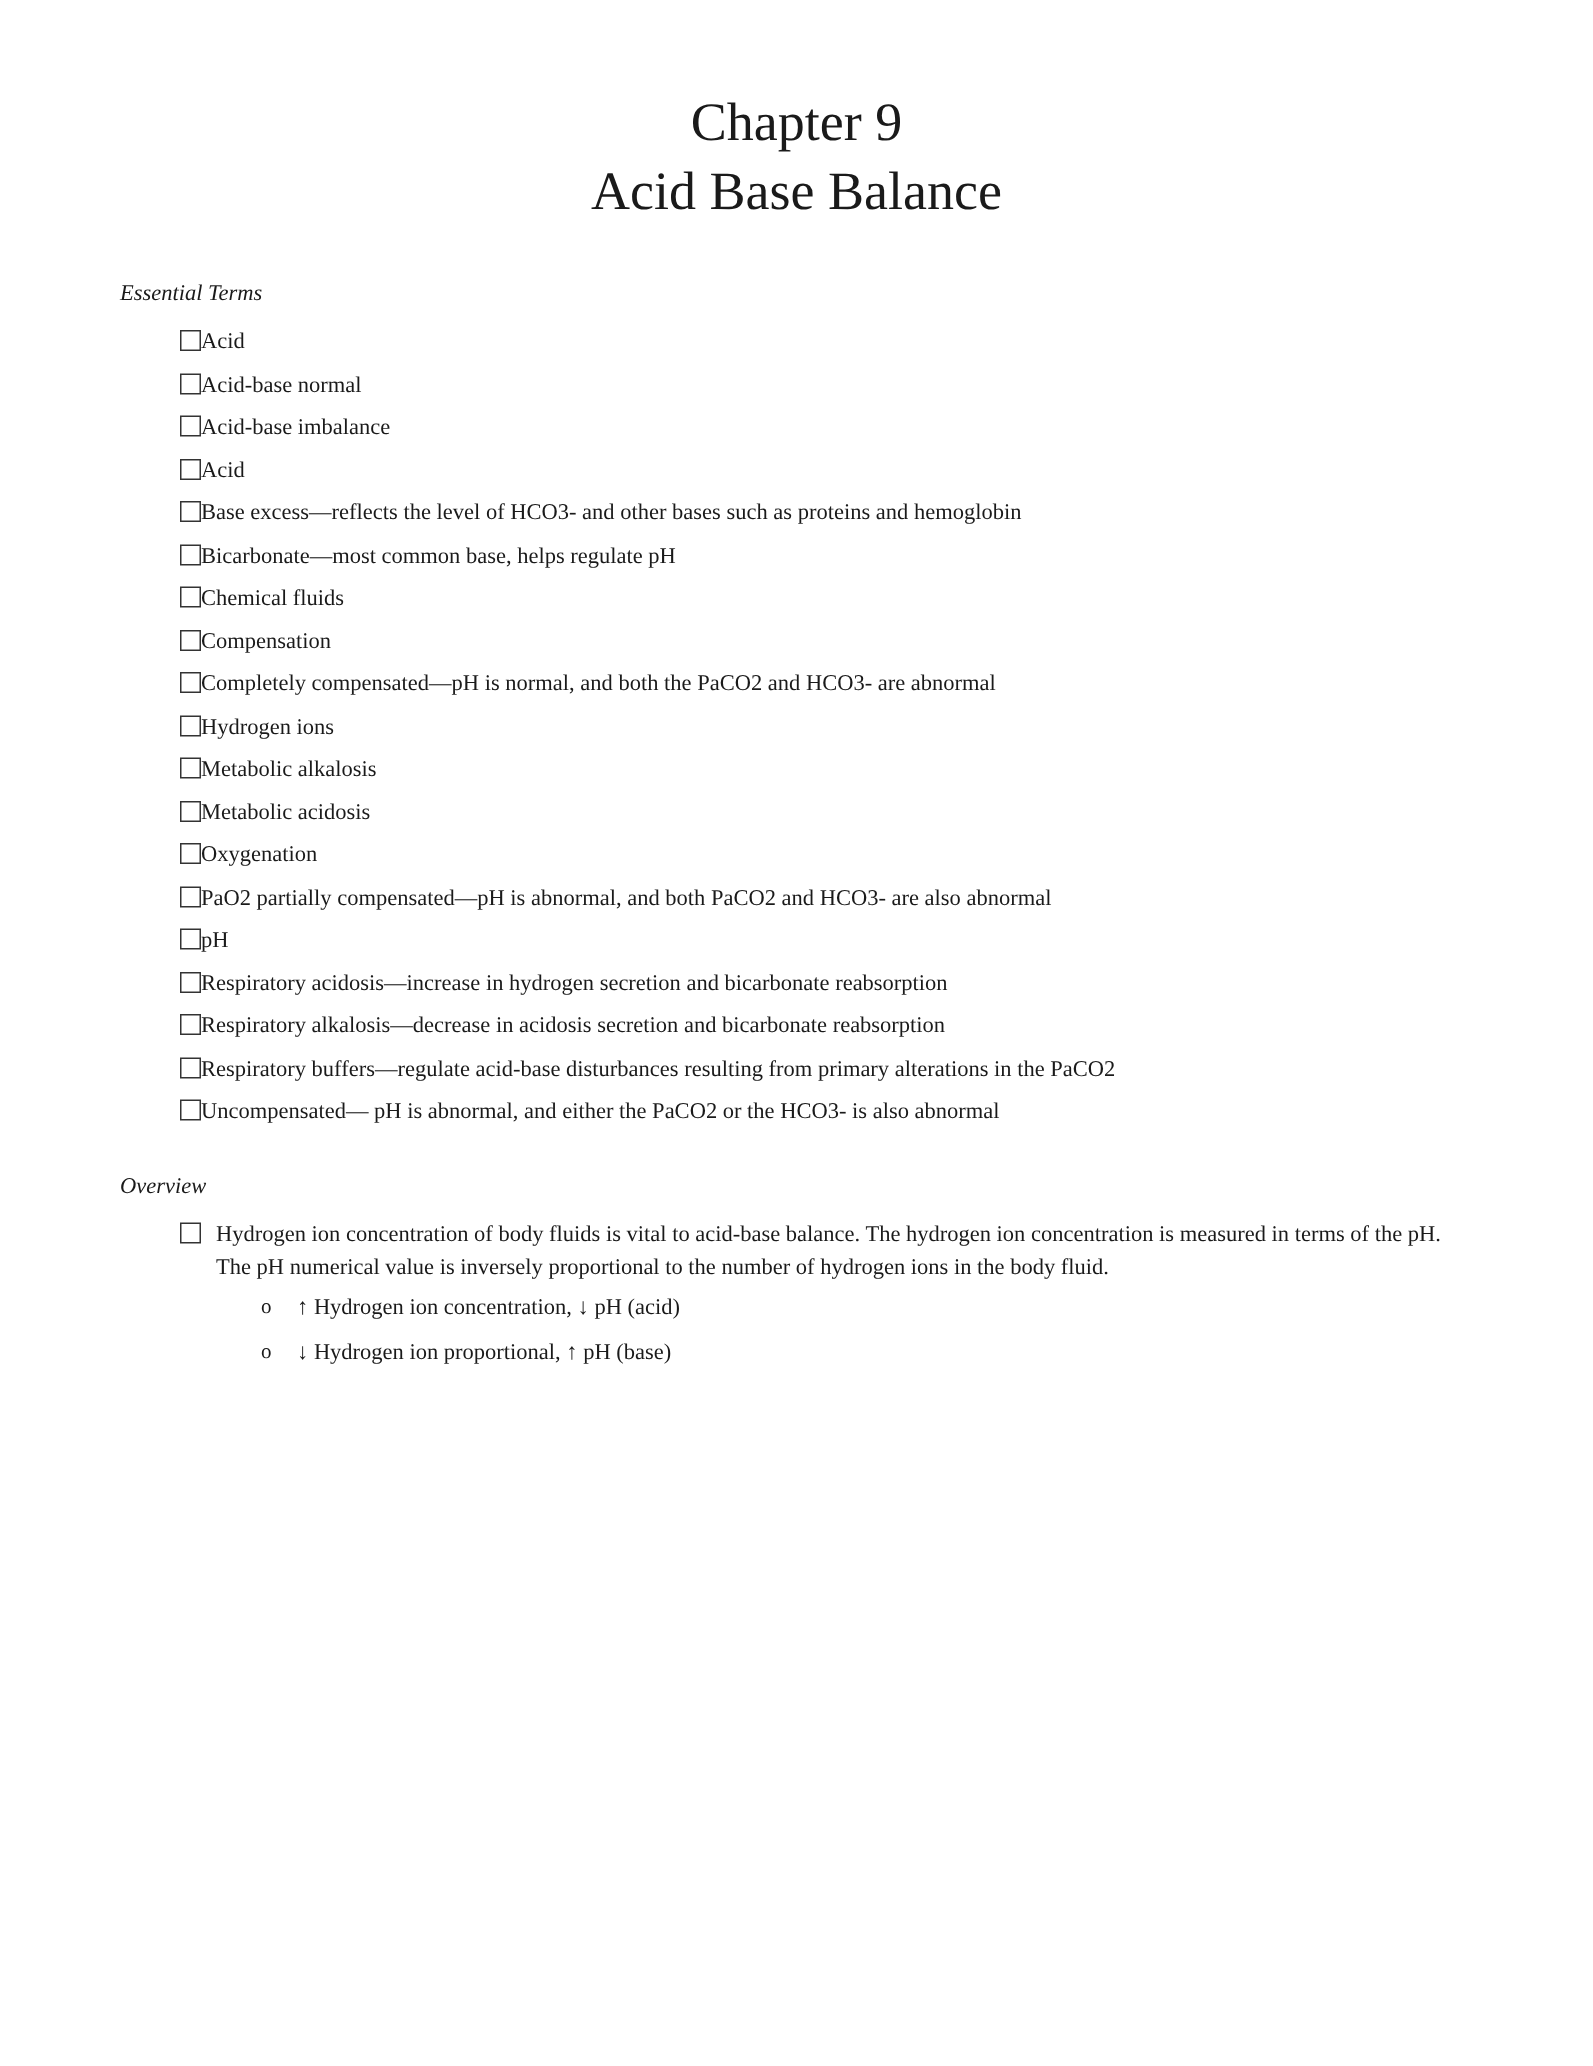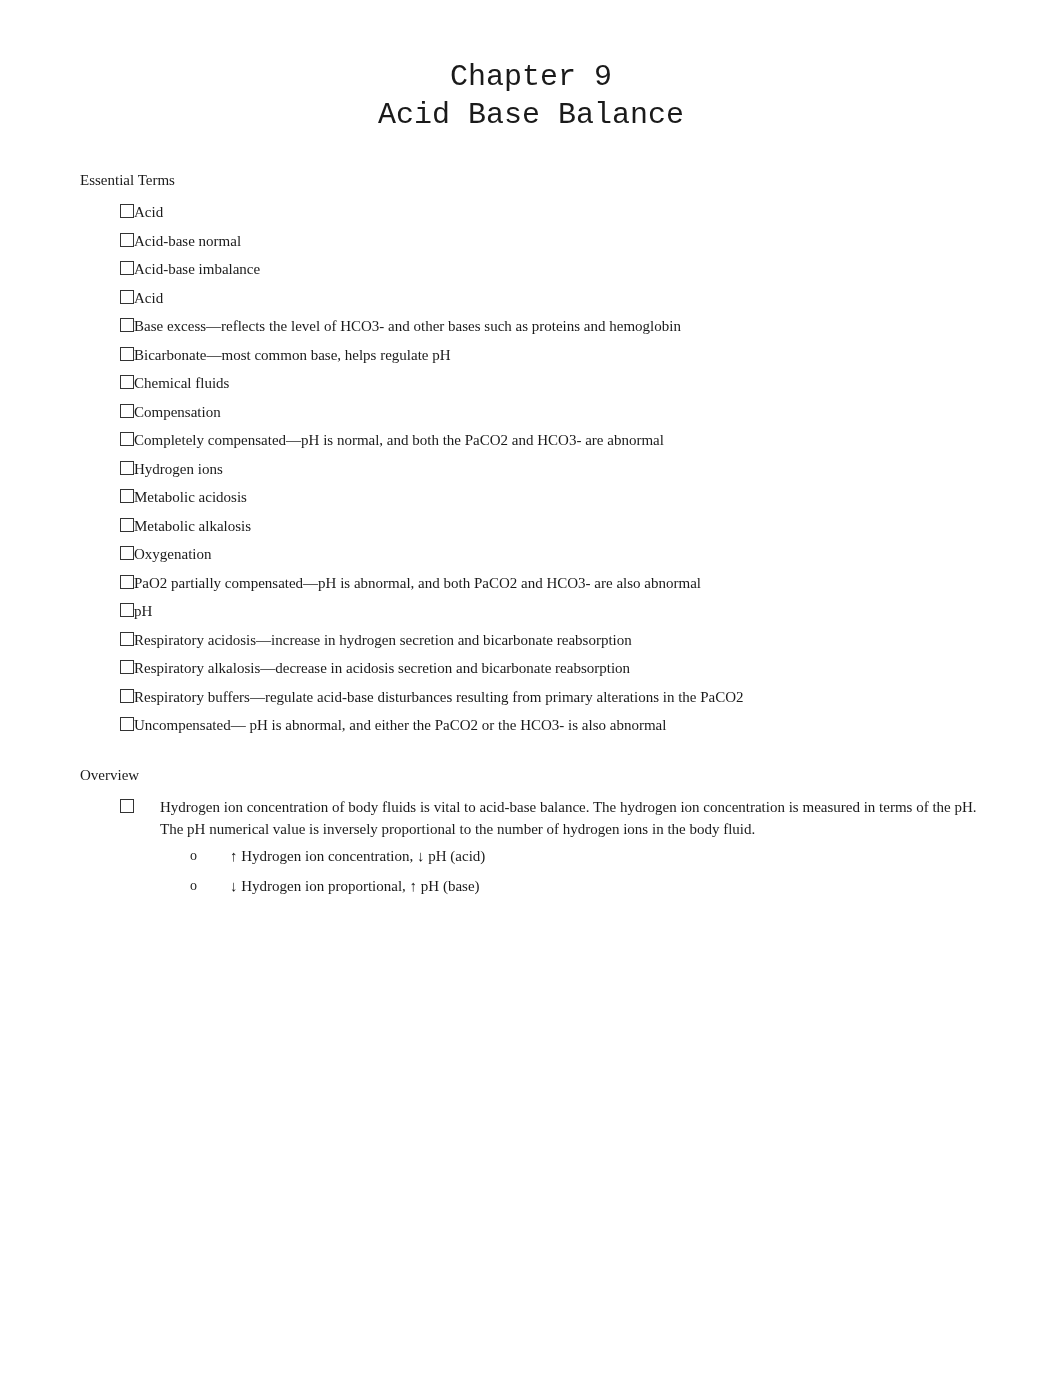--- a/index.html
+++ b/index.html
@@ -17,31 +17,32 @@
       max-width: 1062px;
       min-height: 1377px;
     }
 
     .page-header {
       text-align: center;
       margin-bottom: 40px;
     }
 
     .chapter-title {
-      font-size: 30px;
+      font-size: 36px;
       font-weight: normal;
-      font-family: Liberation Mono, monospace;
+      font-family: Liberation Serif, serif;
       margin-bottom: 4px;
     }
 
     .section-heading {
       font-size: 15px;
       font-weight: normal;
       margin-bottom: 12px;
       margin-top: 30px;
+      font-style: italic;
     }
 
     .bullet-list {
       list-style: none;
       padding-left: 40px;
       margin-bottom: 8px;
     }
 
     .bullet-list li {
       margin-bottom: 6px;
@@ -89,21 +90,21 @@
 
     .overview-list {
       list-style: none;
       padding-left: 40px;
     }
 
     .overview-list li {
       margin-bottom: 8px;
       display: flex;
       align-items: flex-start;
-      gap: 26px;
+      gap: 10px;
       line-height: 1.5;
     }
 
     .overview-list li .bullet-icon {
       display: inline-block;
       width: 14px;
       min-width: 14px;
       height: 14px;
       border: 1.5px solid #333;
       margin-top: 3px;
@@ -159,25 +160,25 @@
       <li>
         <span class="bullet-icon"></span>
         <span class="item-text">Completely compensated—pH is normal, and both the PaCO2 and HCO3- are abnormal</span>
       </li>
       <li>
         <span class="bullet-icon"></span>
         <span class="item-text">Hydrogen ions</span>
       </li>
       <li>
         <span class="bullet-icon"></span>
+        <span class="item-text">Metabolic alkalosis</span>
+      </li>
+      <li>
+        <span class="bullet-icon"></span>
         <span class="item-text">Metabolic acidosis</span>
-      </li>
-      <li>
-        <span class="bullet-icon"></span>
-        <span class="item-text">Metabolic alkalosis</span>
       </li>
       <li>
         <span class="bullet-icon"></span>
         <span class="item-text">Oxygenation</span>
       </li>
       <li>
         <span class="bullet-icon"></span>
         <span class="item-text">PaO2 partially compensated—pH is abnormal, and both PaCO2 and HCO3- are also abnormal</span>
       </li>
       <li>

